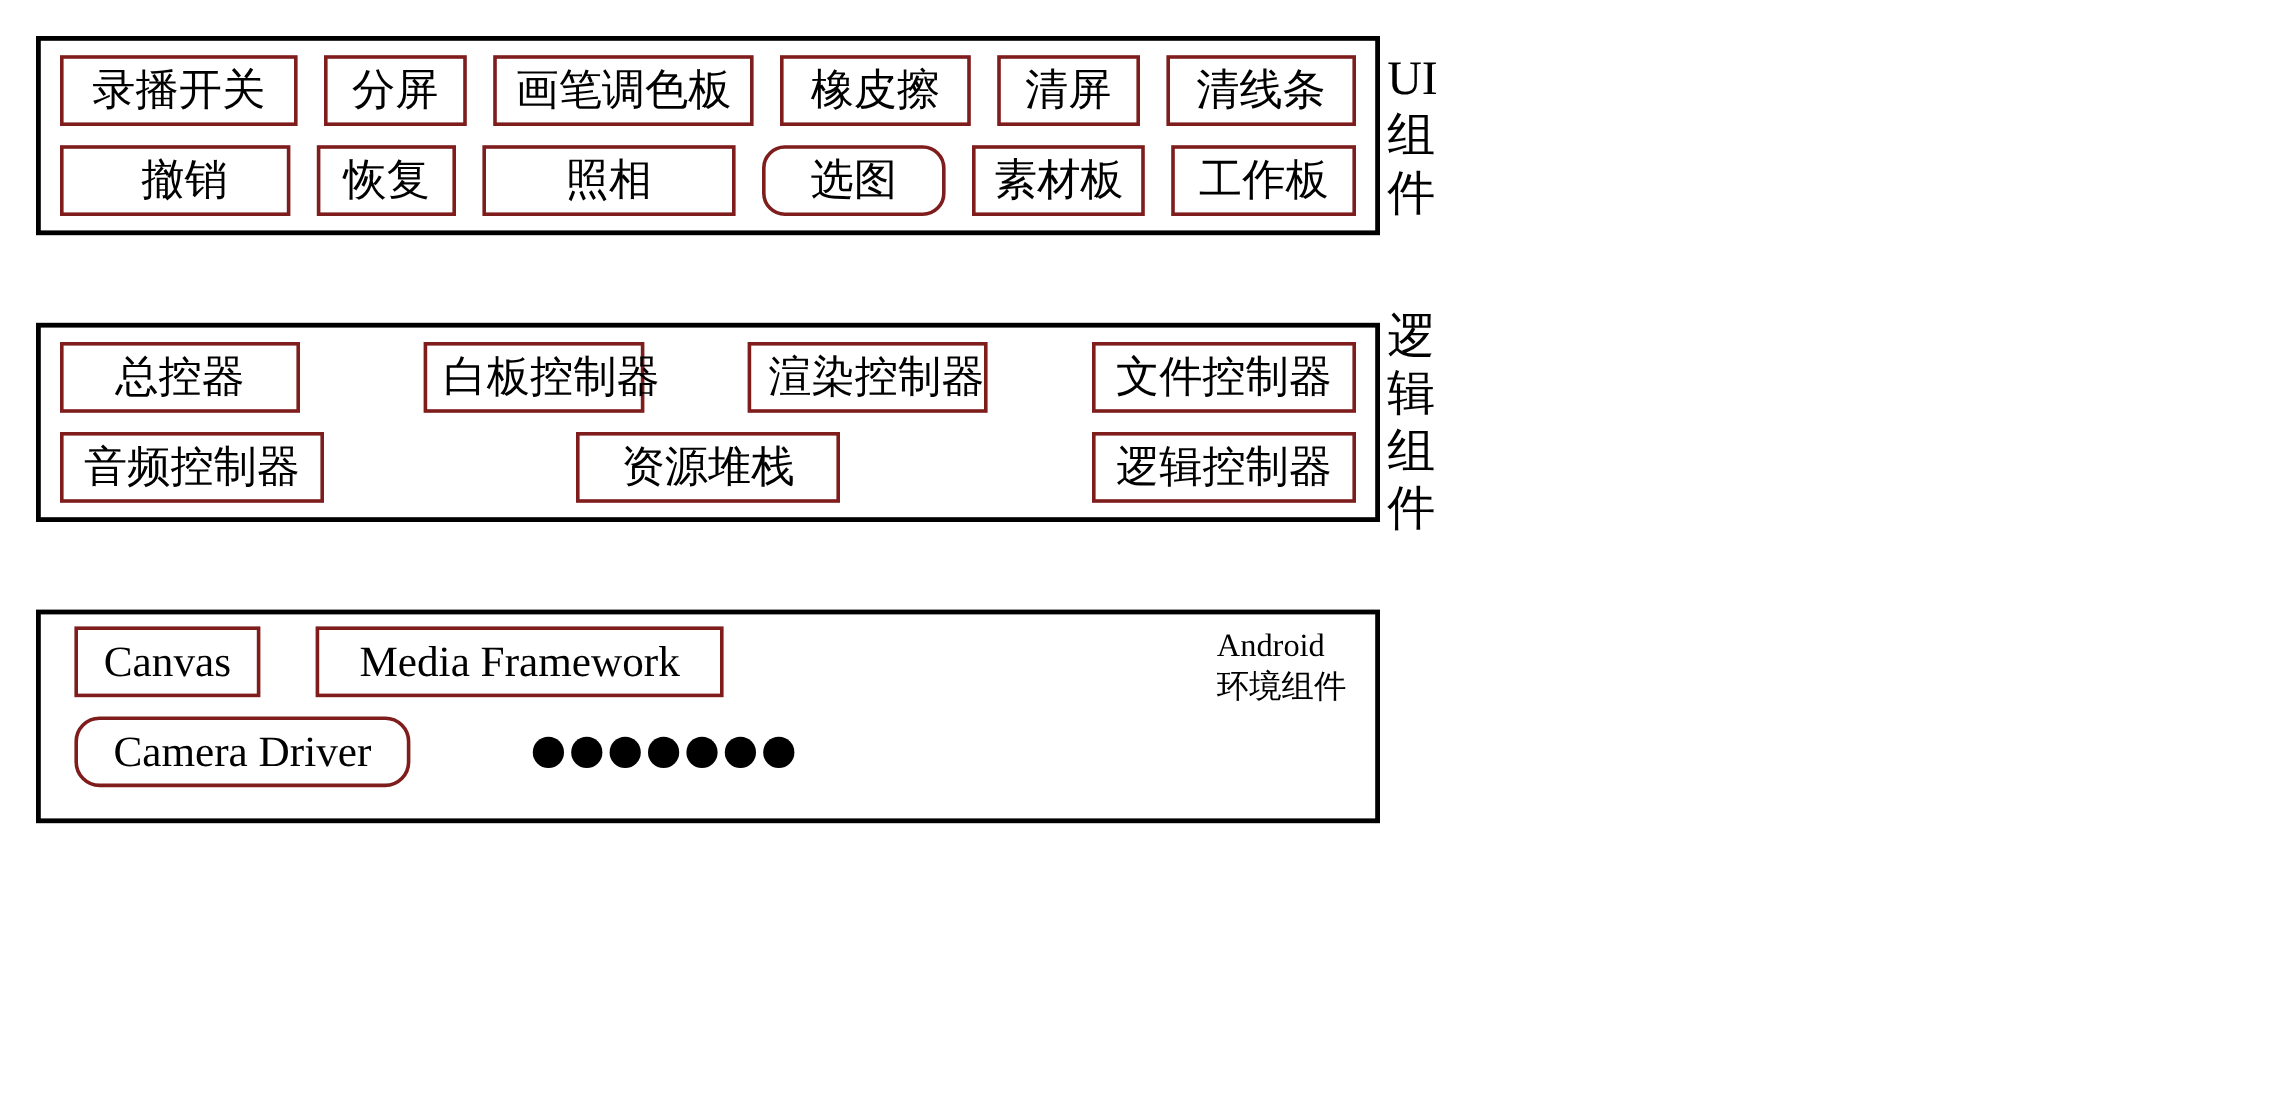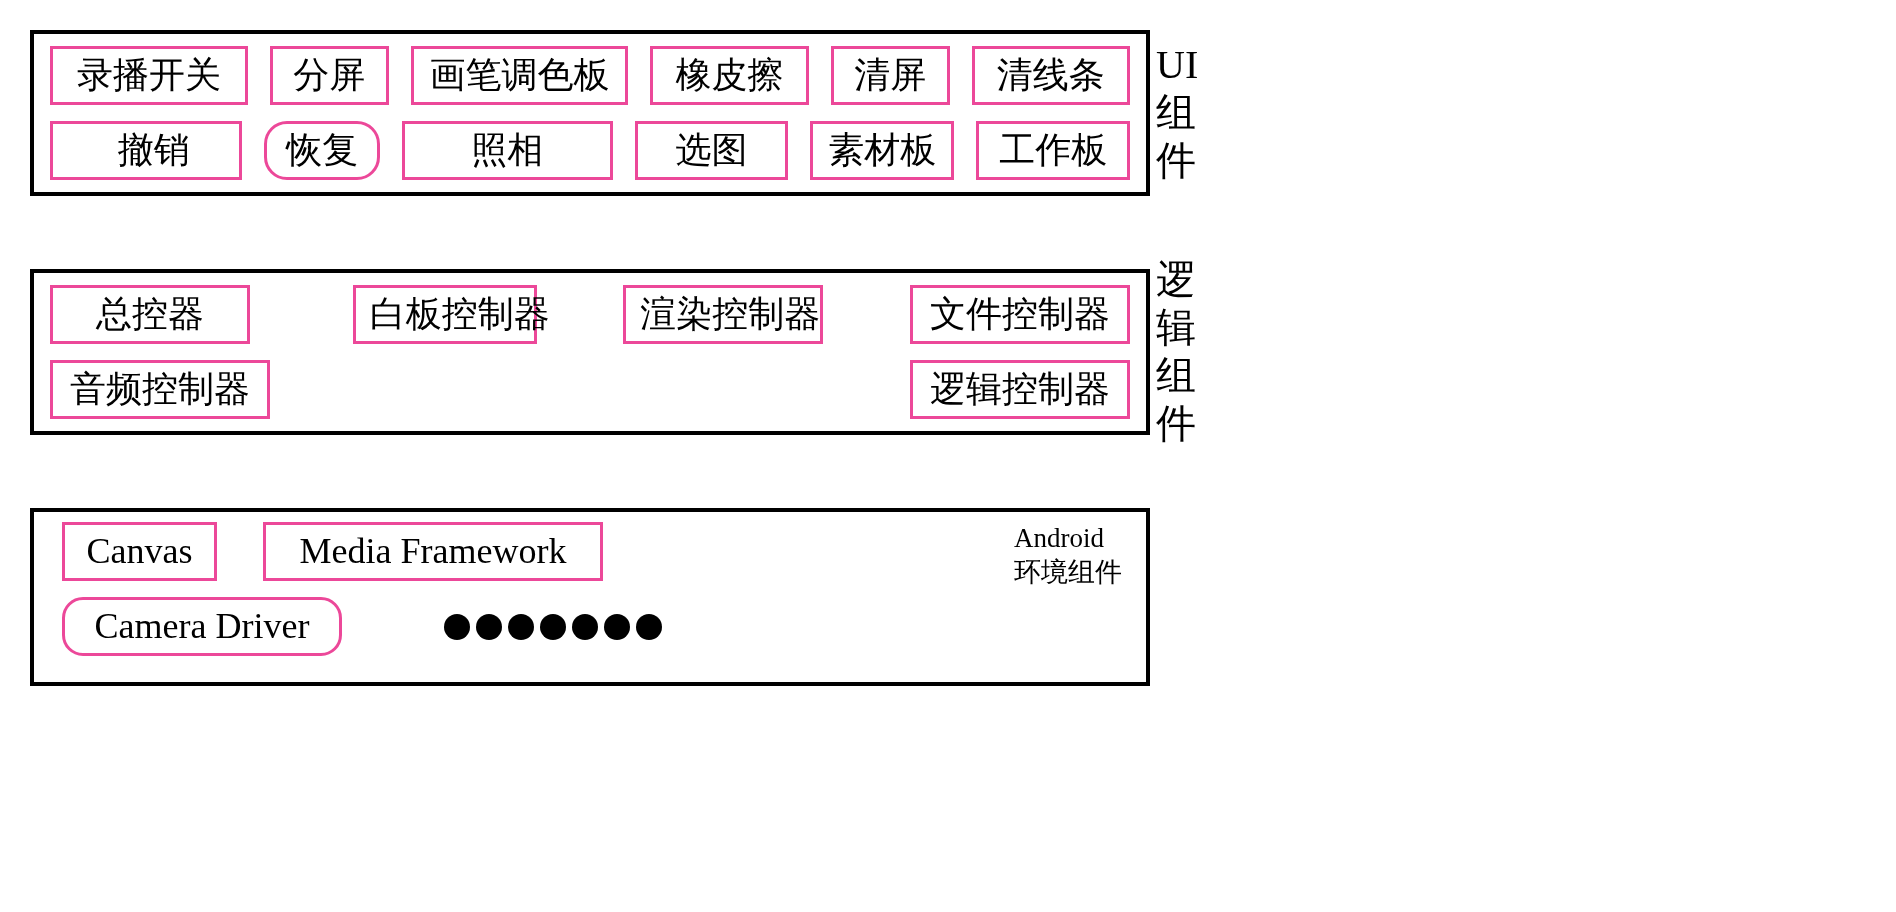--- a/index.html
+++ b/index.html
@@ -33,39 +33,39 @@
     .row {
       display: flex;
       gap: 22px;
       margin-bottom: 16px;
       align-items: center;
     }
     .row:last-child {
       margin-bottom: 0;
     }
     .cell {
-      border: 3px solid #ec4899;
+      border: 3px solid #7f1d1d;
       padding: 4px 14px;
       font-size: 36px;
       text-align: center;
       white-space: nowrap;
       line-height: 1.25;
     }
 
     
     .ui1 .c1 { width: 200px; }
     .ui1 .c2 { width: 120px; }
     .ui1 .c3 { width: 220px; }
     .ui1 .c4 { width: 160px; }
     .ui1 .c5 { width: 120px; }
     .ui1 .c6 { width: 160px; }
     .ui2 .c1 { width: 200px; padding-left: 29px; }
-    .ui2 .c2 { width: 120px; border-radius: 23px; }
+    .ui2 .c2 { width: 120px; }
     .ui2 .c3 { width: 220px; }
-    .ui2 .c4 { width: 160px; }
+    .ui2 .c4 { width: 160px; border-radius: 19px; }
     .ui2 .c5 { width: 150px; }
     .ui2 .c6 { width: 160px; }
 
     .ui1, .ui2 { justify-content: space-between; width: 1080px; }
 
     
     .lg1, .lg2 { justify-content: space-between; width: 1080px; }
     .lg1 .c1 { width: 200px; }
     .lg1 .c2 { width: 184px; margin-left: 16px; }
     .lg1 .c3 { width: 200px; }
@@ -137,20 +137,21 @@
 <div class="layer-wrapper">
   <div class="layer-box">
     <div class="row lg1">
       <div class="cell c1">总控器</div>
       <div class="cell c2">白板控制器</div>
       <div class="cell c3">渲染控制器</div>
       <div class="cell c4">文件控制器</div>
     </div>
     <div class="row lg2">
       <div class="cell c1">音频控制器</div>
+      <div class="cell c2">资源堆栈</div>
       <div class="cell c4">逻辑控制器</div>
     </div>
   </div>
   <div class="layer-label">逻辑组件</div>
 </div>
 
 <div class="layer-wrapper" style="margin-bottom:0;">
   <div class="layer-box-android">
     <div class="row and1">
       <div class="cell c1">Canvas</div>

